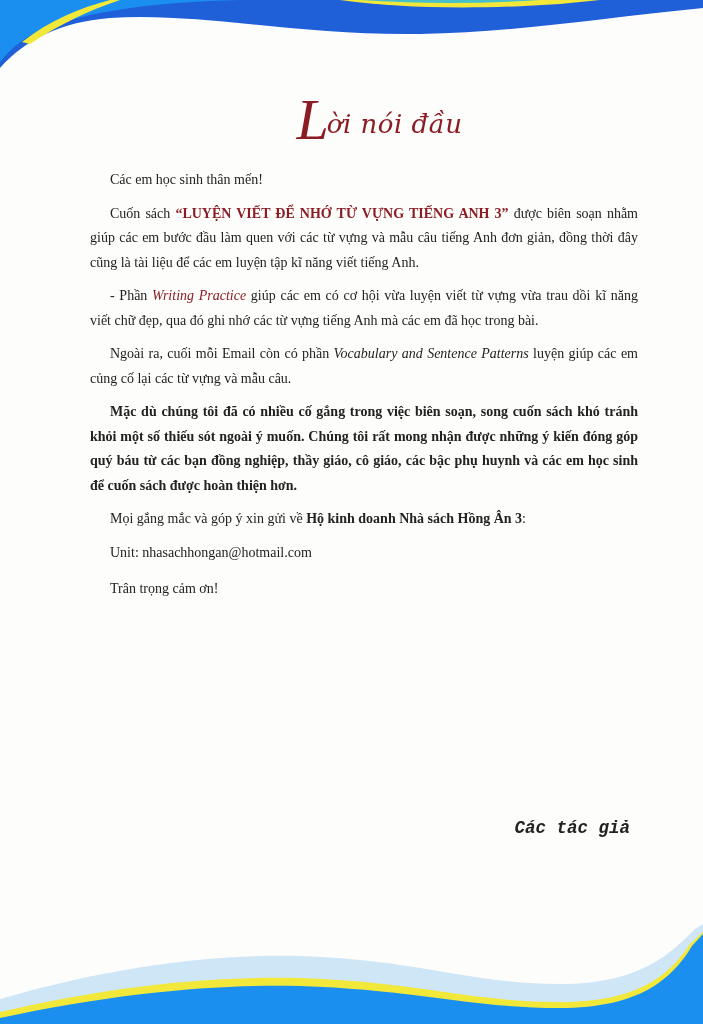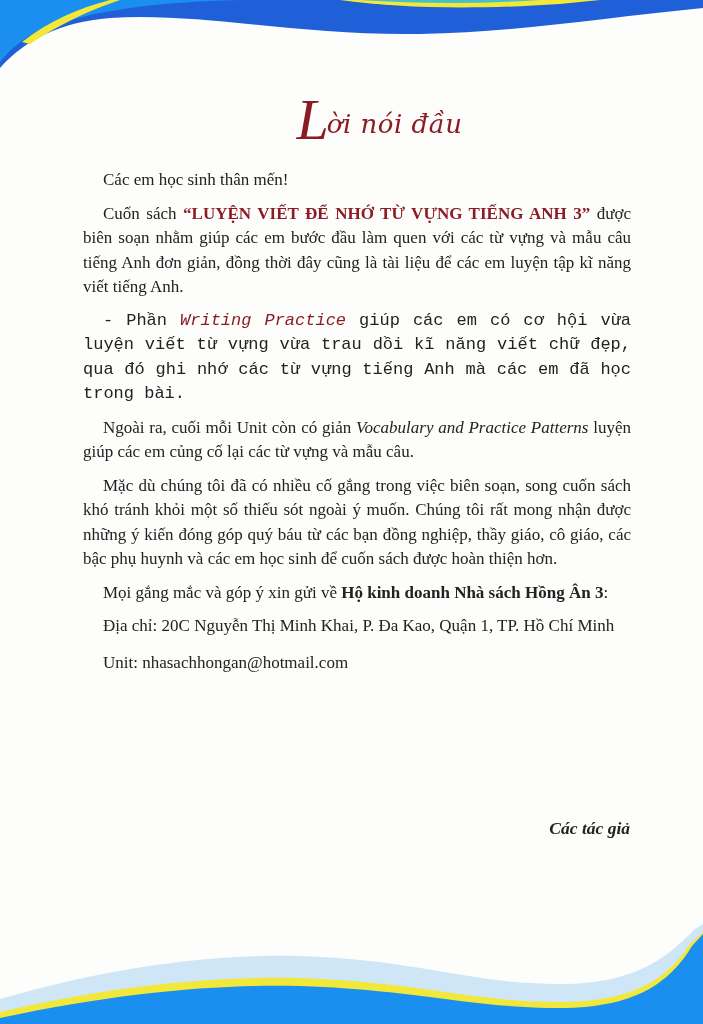--- a/index.html
+++ b/index.html
@@ -3,28 +3,28 @@
 <meta charset="utf-8">
 <style>
   html, body { margin:0; padding:0; }
   body { width:703px; height:1024px; position:relative; overflow:hidden; background:#fdfdfb; font-family:"DejaVu Serif", "Liberation Serif", serif; color:#222; }
   .wave { position:absolute; left:0; width:703px; }
   .wave-top { top:0; height:70px; }
   .wave-bottom { bottom:0; height:140px; }
   .title { position:absolute; top:86px; left:0; width:703px; text-align:center;padding-left:28px; }
   .title-text { font-family:"DejaVu Serif", serif; font-style:italic; color:#8c1c24; font-size:26px; letter-spacing:0.5px; }
   .title-cap { font-size:58px; font-style:italic; color:#8c1c24; font-family:"Liberation Serif", serif; vertical-align:-6px; margin-right:-2px; }
-  .content { position:absolute; top:168px; left:103px; width:528px; font-family:"Liberation Serif", serif; font-size:17px; line-height:24.5px; }
+  .content { position:absolute; top:168px; left:110px; width:528px; font-family:"Liberation Serif", serif; font-size:14px; line-height:24.5px; }
   .p { margin:0 0 9px 0; text-indent:0; text-align:justify; }
   .red-bold { color:#8c1c24; font-weight:bold;font-family:Liberation Serif, serif; }
   .red-bold-italic { color:#8c1c24; font-weight:bold; font-style:italic; }
   .red-italic { color:#8c1c24; font-style:italic; }
   .italic { font-style:italic; }
   .bold { font-weight:bold; }
-  .signature { position:absolute; top:818px; right:73px; font-family:Liberation Serif, serif; font-size:17.5px; font-weight:bold; font-style:italic; color:#222; }
+  .signature { position:absolute; top:818px; right:73px; font-family:Liberation Mono, monospace; font-size:17.5px; font-weight:bold; font-style:italic; color:#222; }
 </style>
 </head>
 <body>
 
 <svg class="wave wave-top" viewBox="0 0 703 70" preserveAspectRatio="none">
   <path d="M0,0 L703,0 L703,8 C600,18 520,32 420,34 C300,36 200,12 110,18 C60,22 25,40 0,68 Z" fill="#1f5fd8"></path>
   <path d="M0,0 L240,0 C160,2 90,10 40,30 C20,40 8,52 0,62 Z" fill="#1a8ff0"></path>
   <path d="M22,42 C50,20 80,8 110,0 L120,0 C90,10 60,24 30,44 Z" fill="#f2e83a"></path>
   <path d="M340,0 C400,8 470,10 560,4 L600,0 Z" fill="#f2e83a"></path>
   <path d="M360,0 C420,4 480,4 540,0 Z" fill="#49c0c8"></path>
@@ -35,37 +35,37 @@
 </div>
 
 <div class="content">
   <p class="p" style="text-indent:0;">Các em học sinh thân mến!</p>
 
   <p class="p" style="margin-left:-20px;padding-left:0;text-indent:20px;">
     <span>Cuốn sách </span><span class="red-bold">“LUYỆN VIẾT ĐỂ NHỚ TỪ VỰNG TIẾNG ANH 3”</span><span> được biên soạn nhằm giúp các em bước đầu làm quen với các từ vựng và mẫu câu tiếng Anh đơn giản, đồng thời đây cũng là tài liệu để các em luyện tập kĩ năng viết tiếng Anh.</span>
   </p>
 
 
-  <p class="p" style="margin-left:-20px;text-indent:20px;font-family:Liberation Mono, monospace;">
+  <p class="p" style="margin-left:-20px;text-indent:20px;">
     <span>- Phần </span><span class="red-italic">Writing Practice</span><span> giúp các em có cơ hội vừa luyện viết từ vựng vừa trau dồi kĩ năng viết chữ đẹp, qua đó ghi nhớ các từ vựng tiếng Anh mà các em đã học trong bài.</span>
   </p>
 
 
   <p class="p" style="margin-left:-20px;text-indent:20px;">
-    <span>Ngoài ra, cuối mỗi Unit còn có giản </span><span class="italic">Vocabulary and Practice Patterns</span><span> luyện giúp các em củng cố lại các từ vựng và mẫu câu.</span>
+    <span>Ngoài ra, cuối mỗi Email còn có phần </span><span class="italic">Vocabulary and Sentence Patterns</span><span> luyện giúp các em củng cố lại các từ vựng và mẫu câu.</span>
   </p>
 
-  <p class="p" style="margin-left:-20px;text-indent:20px;">Mặc dù chúng tôi đã có nhiều cố gắng trong việc biên soạn, song cuốn sách khó tránh khỏi một số thiếu sót ngoài ý muốn. Chúng tôi rất mong nhận được những ý kiến đóng góp quý báu từ các bạn đồng nghiệp, thầy giáo, cô giáo, các bậc phụ huynh và các em học sinh để cuốn sách được hoàn thiện hơn.</p>
+  <p class="p" style="margin-left:-20px;text-indent:20px;font-weight:bold;">Mặc dù chúng tôi đã có nhiều cố gắng trong việc biên soạn, song cuốn sách khó tránh khỏi một số thiếu sót ngoài ý muốn. Chúng tôi rất mong nhận được những ý kiến đóng góp quý báu từ các bạn đồng nghiệp, thầy giáo, cô giáo, các bậc phụ huynh và các em học sinh để cuốn sách được hoàn thiện hơn.</p>
 
   <p class="p" style="margin-left:-20px;text-indent:20px;">
     <span>Mọi gắng mắc và góp ý xin gửi về </span><span class="bold">Hộ kinh doanh Nhà sách Hồng Ân 3</span><span>:</span>
   </p>
 
-  <p class="p" style="margin-top:4px;margin-bottom:12px;">Địa chỉ: 20C Nguyễn Thị Minh Khai, P. Đa Kao, Quận 1, TP. Hồ Chí Minh</p>
   <p class="p" style="margin-bottom:12px;">Unit: nhasachhongan@hotmail.com</p>
+  <p class="p">Trân trọng cảm ơn!</p>
 </div>
 
 <div class="signature">Các tác giả</div>
 
 <svg class="wave wave-bottom" viewBox="0 0 703 140" preserveAspectRatio="none">
   <path d="M0,115 C120,80 220,70 300,72 C420,76 470,100 560,100 C640,100 670,70 695,45 L703,40 L703,140 L0,140 Z" fill="#cfe6f7"></path>
   <path d="M0,128 C120,100 220,92 300,94 C420,98 470,118 560,118 C640,118 670,90 690,60 L703,48 L703,140 L0,140 Z" fill="#f2e83a"></path>
   <path d="M0,134 C120,108 220,100 300,102 C420,106 470,124 560,124 C640,124 672,95 692,62 L703,50 L703,140 L0,140 Z" fill="#1a8ff0"></path>
 </svg>
 

